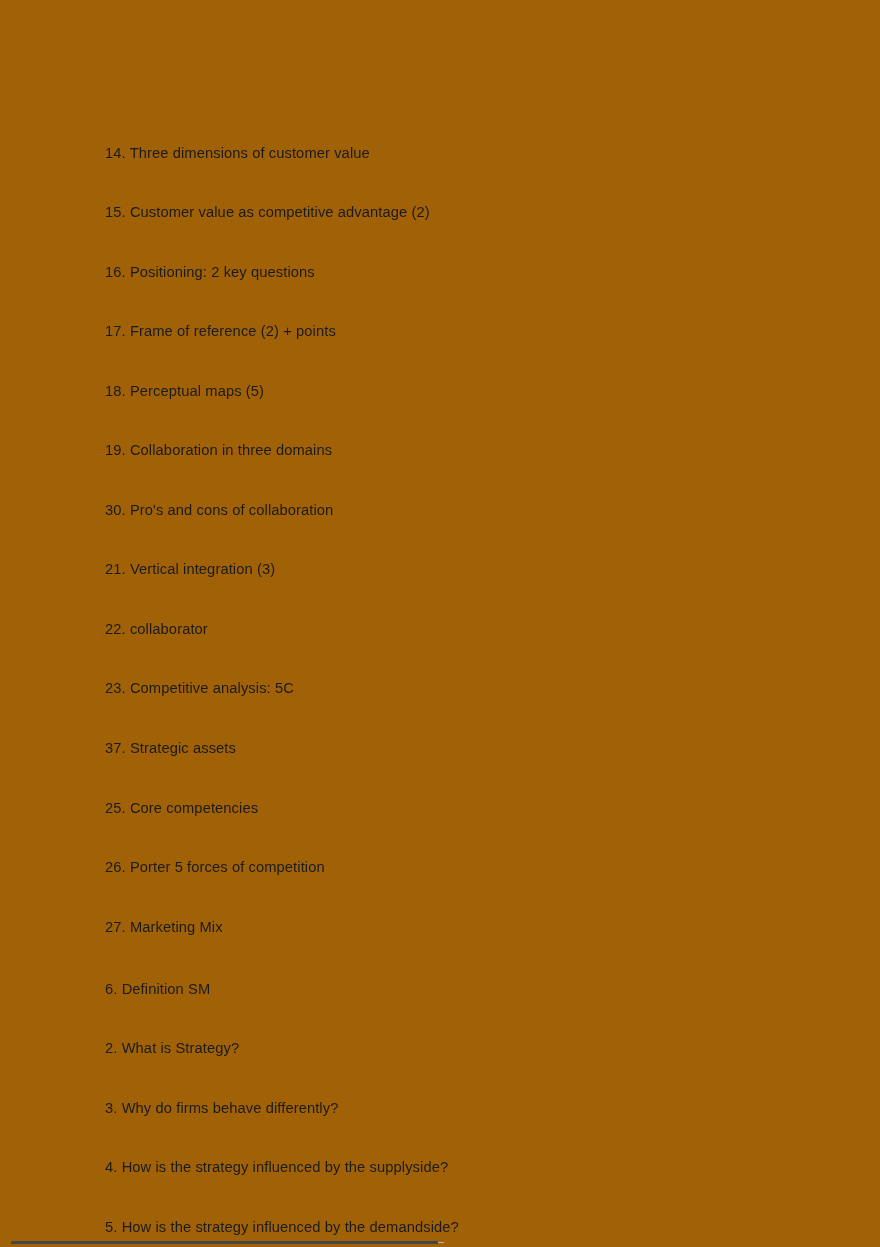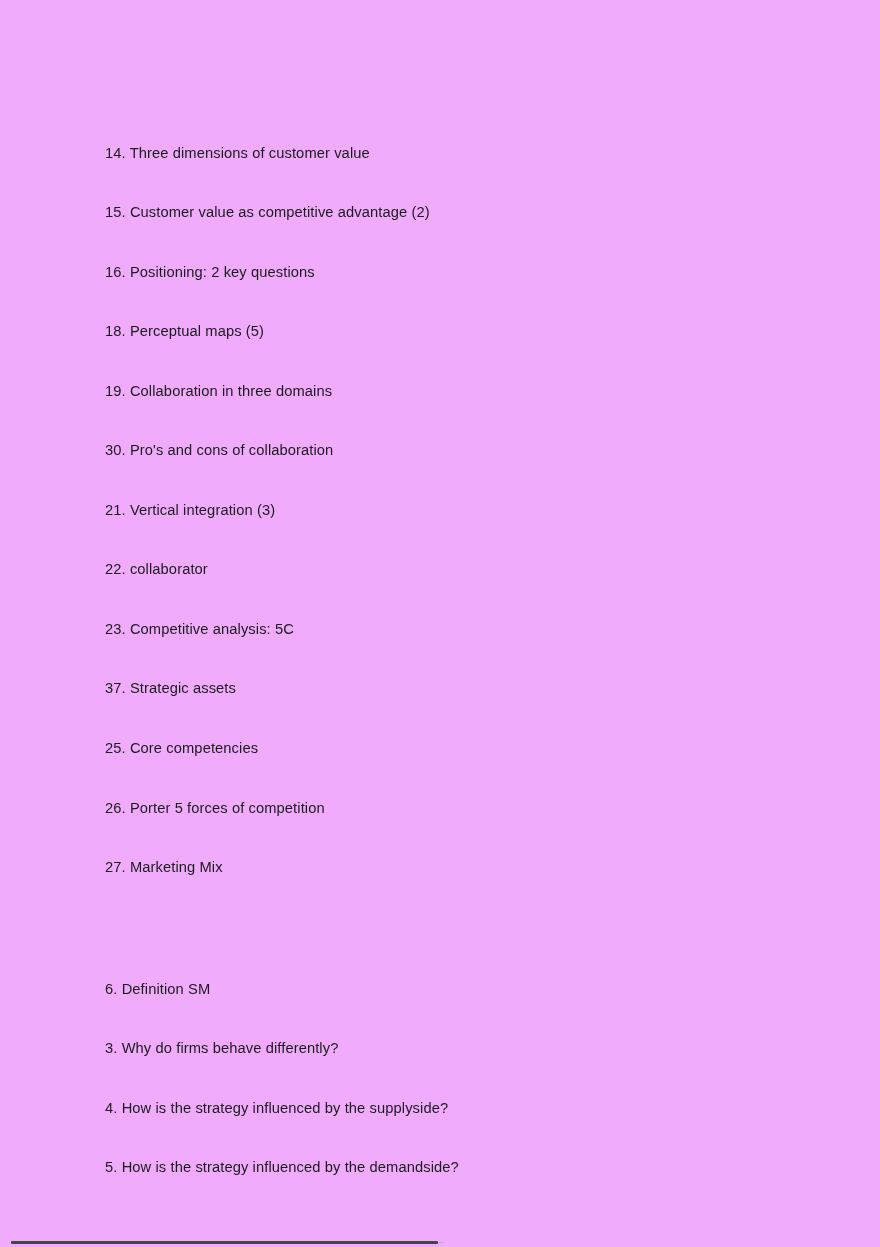--- a/index.html
+++ b/index.html
@@ -10,21 +10,21 @@
     width: 880px;
     height: 1247px;
     background: #ffffff;
     position: relative;
     overflow: hidden;
     font-family: "Liberation Sans", "DejaVu Sans", sans-serif;
   }
   .doc-page {
     position: absolute;
     inset: 0;
-    background: #f0abfc;
+    background: #a16207;
   }
   .text-block {
     position: absolute;
     left: 105px;
     color: #1b1b1b;
     font-size: 14.7px;
     line-height: 19.85px;
     letter-spacing: 0.1px;
     white-space: pre;
   }
@@ -55,34 +55,36 @@
 </style>
 </head>
 <body>
 
 <div class="doc-page">
 
   <div class="text-block" id="list-top">
     <div class="line">14. Three dimensions of customer value</div>
     <div class="line">15. Customer value as competitive advantage (2)</div>
     <div class="line">16. Positioning: 2 key questions</div>
+    <div class="line">17. Frame of reference (2) + points</div>
     <div class="line">18. Perceptual maps (5)</div>
     <div class="line">19. Collaboration in three domains</div>
     <div class="line">30. Pro's and cons of collaboration</div>
     <div class="line">21. Vertical integration (3)</div>
     <div class="line">22. collaborator</div>
     <div class="line">23. Competitive analysis: 5C</div>
     <div class="line">37. Strategic assets</div>
     <div class="line">25. Core competencies</div>
     <div class="line">26. Porter 5 forces of competition</div>
     <div class="line">27. Marketing Mix</div>
   </div>
 
   <div class="text-block" id="list-bottom">
     <div class="line">6. Definition SM</div>
+    <div class="line">2. What is Strategy?</div>
     <div class="line">3. Why do firms behave differently?</div>
     <div class="line">4. How is the strategy influenced by the supplyside?</div>
     <div class="line">5. How is the strategy influenced by the demandside?</div>
     
     
     
     
     
   </div>
 

